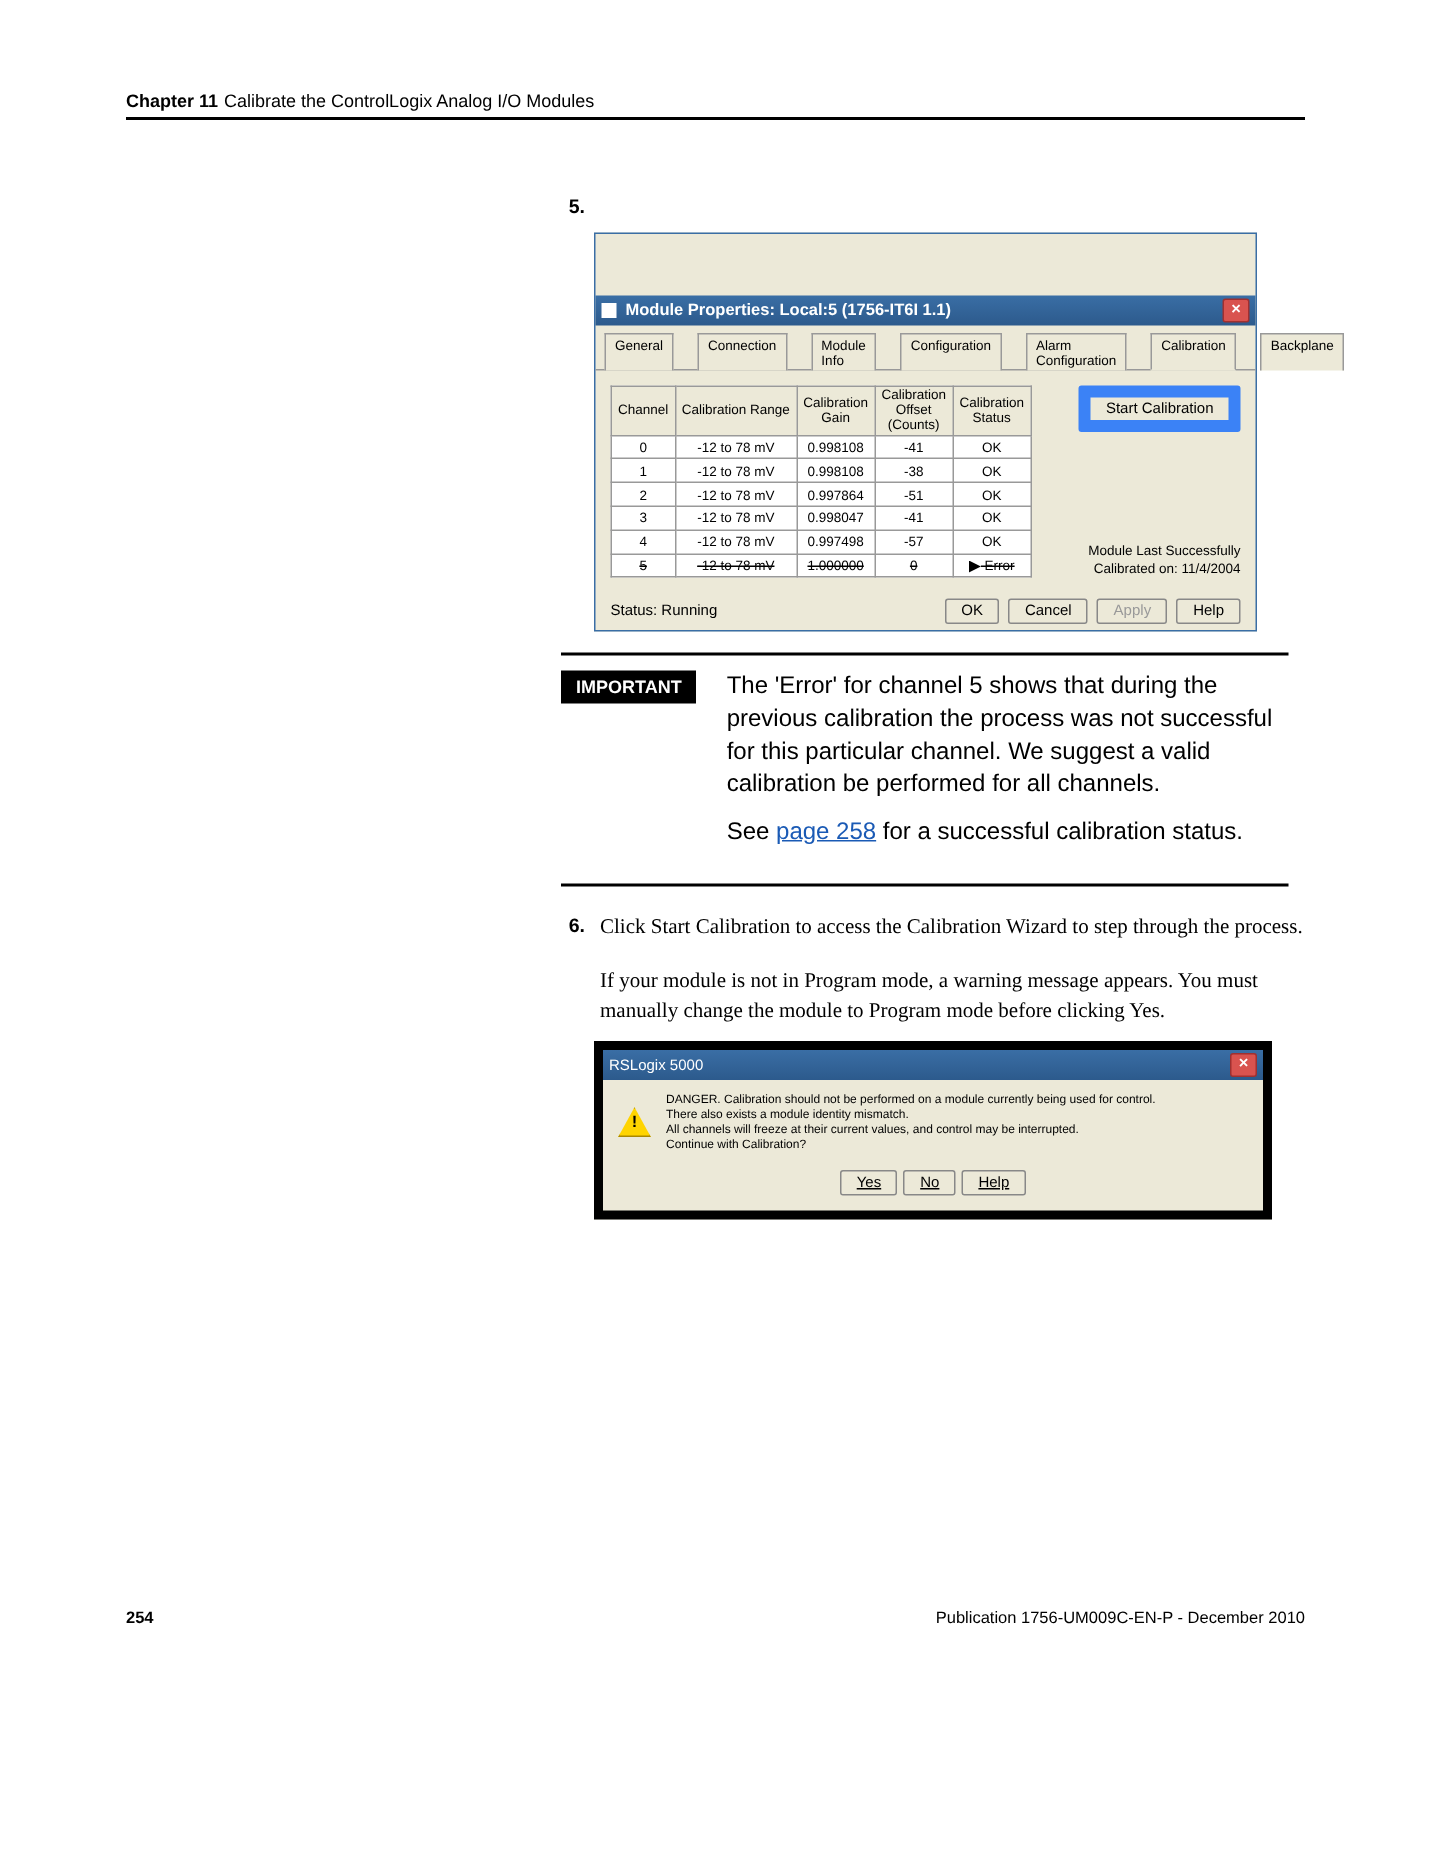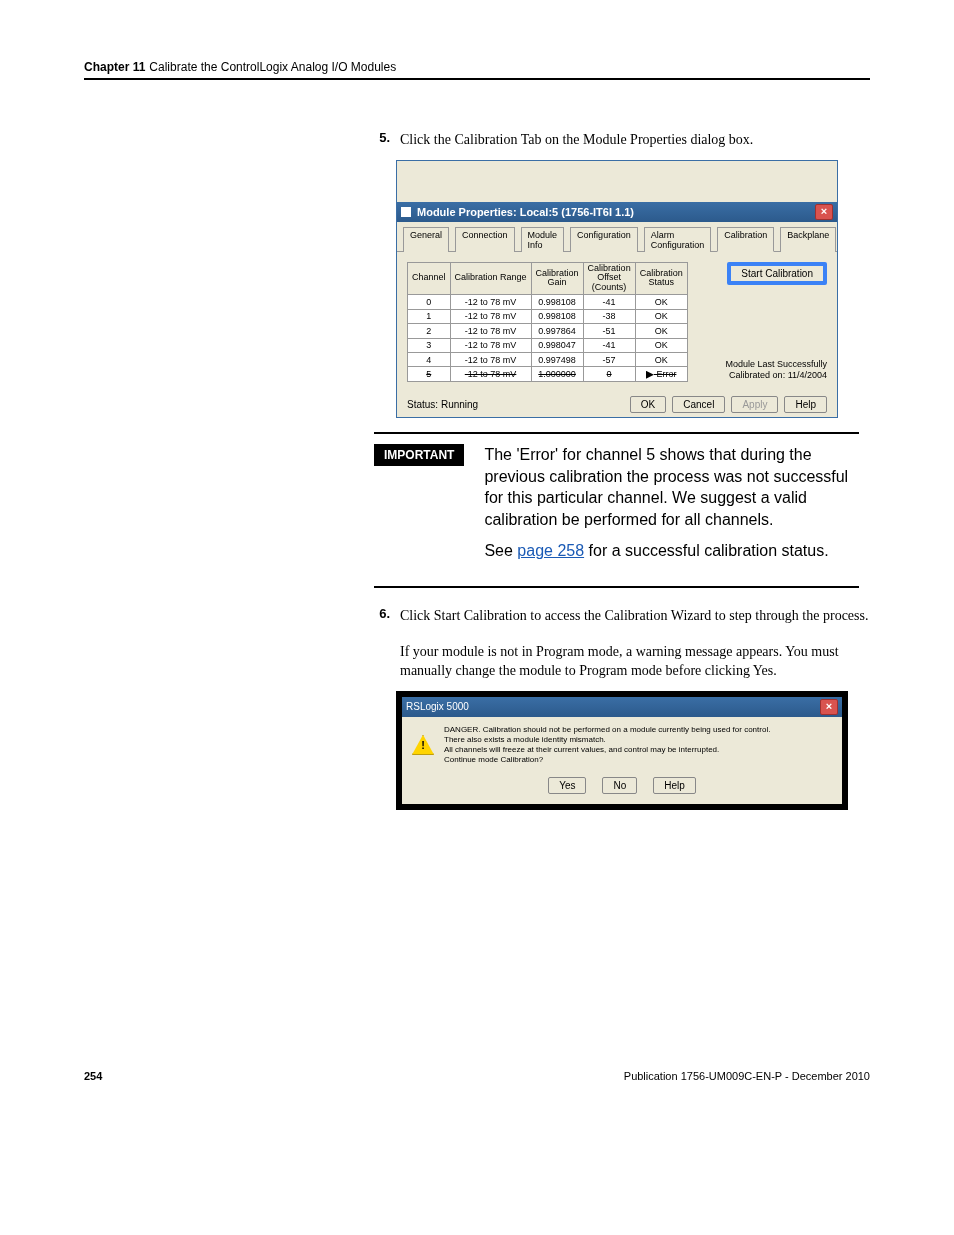--- a/index.html
+++ b/index.html
@@ -89,21 +89,21 @@
     font-size: 11px;
     text-align: center;
     line-height: 13px;
     border: 1px solid #a03030;
     border-radius: 2px;
   }
   .tabs {
     display: flex;
     border-bottom: 1px solid #999;
     padding: 4px 6px 0 6px;
-    gap: 6px;
+    gap: 16px;
   }
   .tab {
     padding: 2px 6px;
     border: 1px solid #999;
     border-bottom: none;
     background: #ece9d8;
     font-size: 9px;
     position: relative;
     top: 1px;
   }
@@ -143,21 +143,21 @@
   }
   .btn {
     font-family: Tahoma, Arial, sans-serif;
     font-size: 10px;
     padding: 2px 10px;
     background: #ece9d8;
     border: 1px solid #888;
     border-radius: 2px;
   }
   .btn.highlight {
-    border: 4px solid #3b82f6;
+    border: 8px solid #3b82f6;
     text-align: center;
   }
   .last-cal {
     margin-top: 74px;
     line-height: 1.3;
   }
   .dlg-status {
     padding: 4px 10px;
     font-size: 10px;
     display: flex;
@@ -245,23 +245,24 @@
     font-weight: bold;
     color: #000;
     font-size: 11px;
   }
   .warn-text {
     font-size: 8px;
     line-height: 1.25;
   }
   .warn-btns {
     display: flex;
-    gap: 16px;
+    gap: 4px;
     justify-content: center;
     padding: 4px 0 10px 0;
+    text-decoration: underline;
   }
 
   .footer {
     display: flex;
     justify-content: space-between;
     margin-top: 260px;
     font-family: Arial, Helvetica, sans-serif;
     font-size: 11px;
   }
   .footer .pn {
@@ -285,21 +286,20 @@
   <div class="header-row">
     <span class="chapter-label">Chapter 11</span>
     <span class="chapter-title">Calibrate the ControlLogix Analog I/O Modules</span>
   </div>
   <hr class="hr-thick">
 
   <div class="content">
 
     <div class="step">
       <div class="step-num">5.</div>
-      <div class="step-text">Click the Calibration Tab on the Module Properties dialog box.</div>
     </div>
 
     <div class="dialog1">
       <div class="titlebar">
         <span class="icon-sq"></span>
         <span>Module Properties: Local:5 (1756-IT6I 1.1)</span>
         <span class="close-x">×</span>
       </div>
       <div class="tabs">
         <div class="tab">General</div>
@@ -411,21 +411,21 @@
       <div class="titlebar2">
         <span>RSLogix 5000</span>
         <span class="close-x" style="margin-left:auto">×</span>
       </div>
       <div class="warn-body">
         <div class="warn-icon"></div>
         <div class="warn-text">
           <div>DANGER. Calibration should not be performed on a module currently being used for control.</div>
           <div>There also exists a module identity mismatch.</div>
           <div>All channels will freeze at their current values, and control may be interrupted.</div>
-          <div>Continue mode Calibration?</div>
+          <div>Continue with Calibration?</div>
         </div>
       </div>
       <div class="warn-btns">
         <button class="btn">Yes</button>
         <button class="btn">No</button>
         <button class="btn">Help</button>
       </div>
     </div>
 
   </div>

